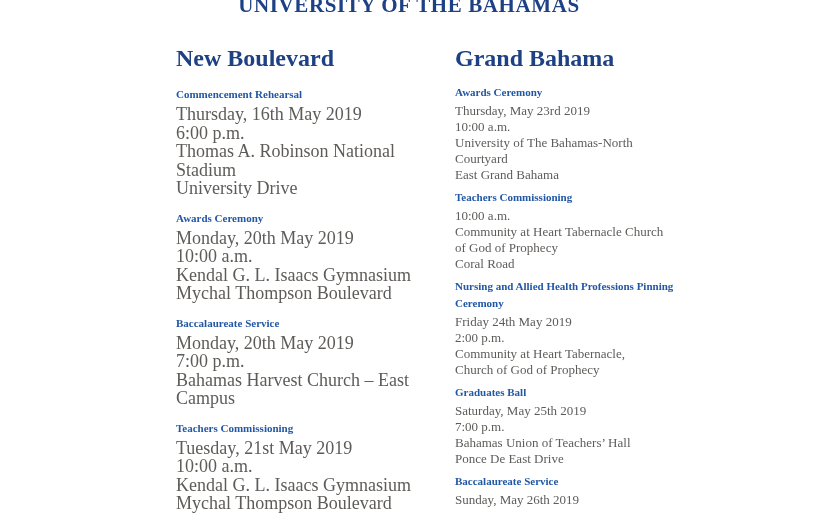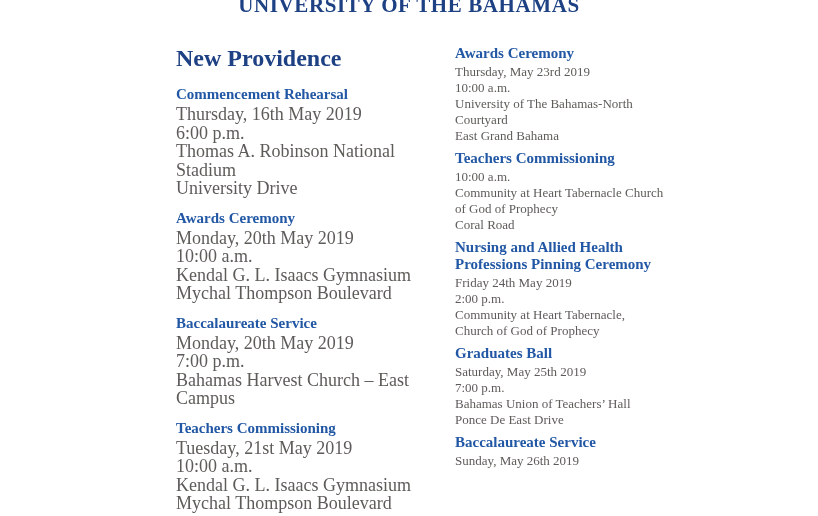--- a/index.html
+++ b/index.html
@@ -33,21 +33,21 @@
     color: var(--navy-header, #1e4184);
     font-weight: bold;
     font-size: 24px;
     line-height: 26px;
     margin-bottom: 13px;
     white-space: nowrap;
   }
   .event-title {
     color: var(--event-heading-blue, #2157a4);
     font-weight: bold;
-    font-size: 15px;
+    font-size: 11px;
     line-height: 20px;
     margin-bottom: 1px;
   }
   .event-detail {
     color: var(--body-text-gray, #5e5c59);
     font-size: 18px;
     line-height: 18.5px;
   }
   .col-left .event  { margin-bottom: 10px; }
   .col-right .event { margin-bottom: 6px; }
@@ -55,21 +55,21 @@
   .col-right .event-detail { font-size: 13px; line-height: 16px; }
 </style>
 </head>
 <body>
 
 <div class="doc-title">UNIVERSITY OF THE BAHAMAS</div>
 
 <div class="columns">
 
   <div class="col-left">
-    <div class="col-header">New Providence</div>
+    <div class="col-header">New Boulevard</div>
 
     <div class="event">
       <div class="event-title">Commencement Rehearsal</div>
       <div class="event-detail">Thursday, 16th May 2019</div>
       <div class="event-detail">6:00 p.m.</div>
       <div class="event-detail">Thomas A. Robinson National Stadium</div>
       <div class="event-detail">University Drive</div>
     </div>
 
     <div class="event">
@@ -94,20 +94,21 @@
       <div class="event-detail">Kendal G. L. Isaacs Gymnasium</div>
       <div class="event-detail">Mychal Thompson Boulevard</div>
     </div>
 
     <div class="event">
       <div class="event-title">Nursing and Allied Health</div>
     </div>
   </div>
 
   <div class="col-right">
+    <div class="col-header">Grand Bahama</div>
 
     <div class="event">
       <div class="event-title">Awards Ceremony</div>
       <div class="event-detail">Thursday, May 23rd 2019</div>
       <div class="event-detail">10:00 a.m.</div>
       <div class="event-detail">University of The Bahamas-North</div>
       <div class="event-detail">Courtyard</div>
       <div class="event-detail">East Grand Bahama</div>
     </div>
 

